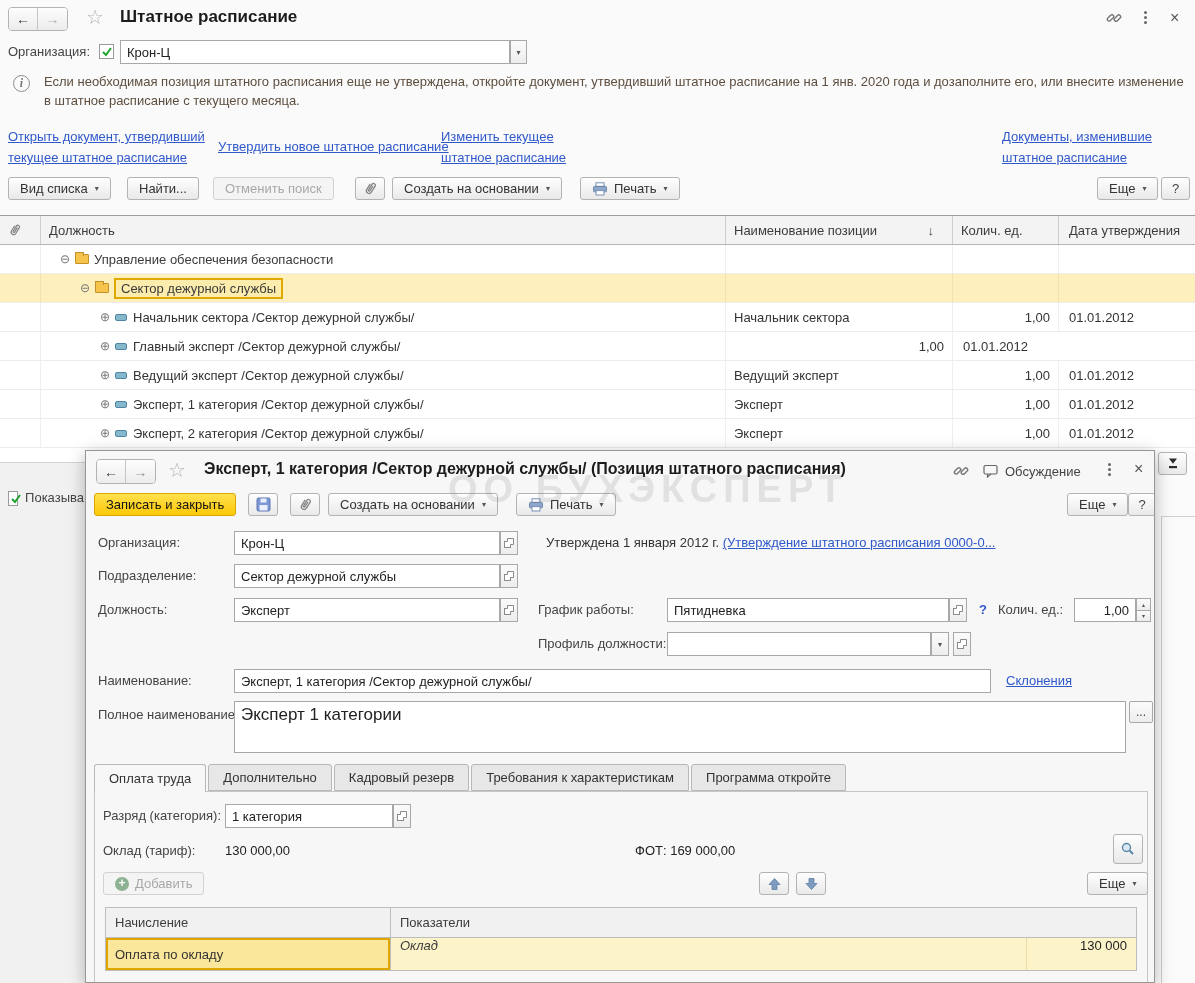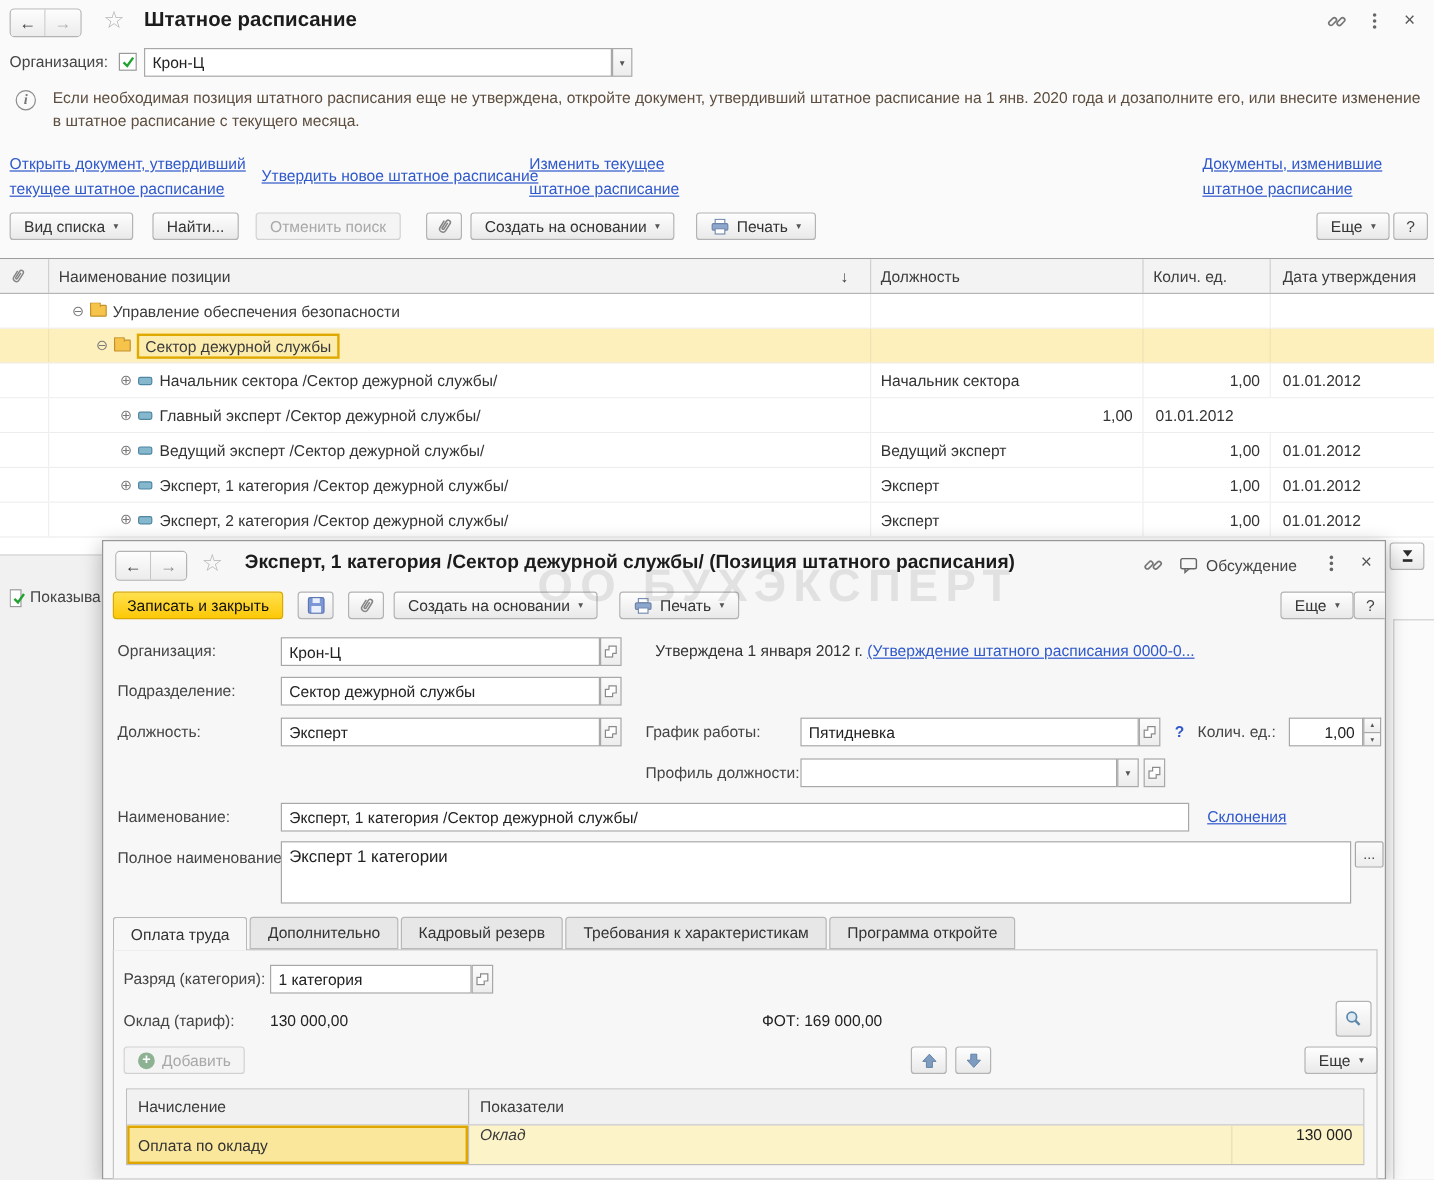--- a/index.html
+++ b/index.html
@@ -114,21 +114,21 @@
 .sched-help{position:absolute;left:893px;top:151px;color:#2f58cb;font-weight:bold}
 .f-qty-l{left:912px;top:147px}.f-qty{left:988px;top:147px;width:62px;text-align:right}
 .spinner{position:absolute;left:1050px;top:147px;width:15px;height:24px;display:flex;flex-direction:column}
 .spinner span{flex:1;border:1px solid #a8a8a8;background:linear-gradient(#fbfbfb,#ededed);font-size:6px;color:#555;display:flex;align-items:center;justify-content:center}
 .spinner span:first-child{border-bottom:none}
 .f-prof-l{left:452px;top:181px;width:126px;text-align:right}.f-prof{left:581px;top:181px;width:264px}
 .f-prof-dd{left:845px;top:181px}.f-prof-o{left:867px;top:181px}
 .f-name-l{left:12px;top:218px}.f-name{left:148px;top:218px;width:757px}
 .decl-link{position:absolute;left:920px;top:222px}
 .f-full-l{left:12px;top:252px}
-.f-full{position:absolute;left:148px;top:250px;width:892px;height:52px;border:1px solid #a8a8a8;background:#fff;font-size:14px;padding:3px 6px;resize:none;font-family:"Liberation Sans",sans-serif;color:#222}
+.f-full{position:absolute;left:148px;top:250px;width:892px;height:52px;border:1px solid #a8a8a8;background:#fff;font-size:17px;padding:3px 6px;resize:none;font-family:"Liberation Sans",sans-serif;color:#222}
 .f-full-more{left:1043px;top:250px;width:24px;height:22px;border-radius:2px;border:1px solid #a8a8a8;background:linear-gradient(#fbfbfb,#ededed);position:absolute;display:flex;align-items:center;justify-content:center;color:#444;font-size:12px}
 
 
 .tabs{position:absolute;left:8px;top:313px;display:flex;align-items:flex-end;z-index:3}
 .tab{height:27px;display:flex;align-items:center;padding:0 14px;background:#e7e7e7;border:1px solid #b8b8b8;border-radius:3px 3px 0 0;margin-right:2px;color:#333}
 .tab.active{background:#f7f7f7;height:28px;border-bottom:none;margin-bottom:-1px}
 
 
 .panel{position:absolute;left:8px;top:340px;width:1054px;height:200px;border:1px solid #c6c6c6;background:#f7f7f7}
 .p-grade-l{left:8px;top:12px}.p-grade{left:130px;top:12px;width:168px}.p-grade-o{left:298px;top:12px}
@@ -240,25 +240,25 @@
       <button class="btn b-help1">?</button>
     </div>
 
     <div class="list-area">
       <div class="lt-head">
         <div class="hc">
           <svg width="14" height="14" viewBox="0 0 14 14">
               <path d="M4.5 3.5 v6 a2.5 2.5 0 0 0 5 0 v-6.5 a1.7 1.7 0 0 0 -3.4 0 v6 a0.8 0.8 0 0 0 1.6 0 v-5.5" fill="none" stroke="#858585" stroke-width="1.2" transform="rotate(32 7 7)"></path>
             </svg>
         </div>
+        <div class="hc">Должность</div>
         <div class="hc">
             <span>Наименование позиции</span>
             <span class="sort-arr">↓</span>
           </div>
-        <div class="hc">Должность</div>
         <div class="hc">Колич. ед.</div>
         <div class="hc hc4">Дата утверждения</div>
       </div>
       <div>
           <div class="lt-row group">
     <div class="c c0"></div>
     <div class="c c1">
       <span class="indent" style="width: 13px;"></span>
       <span class="expander">⊖</span>
       <span class="row-icon folder-icon"></span>

